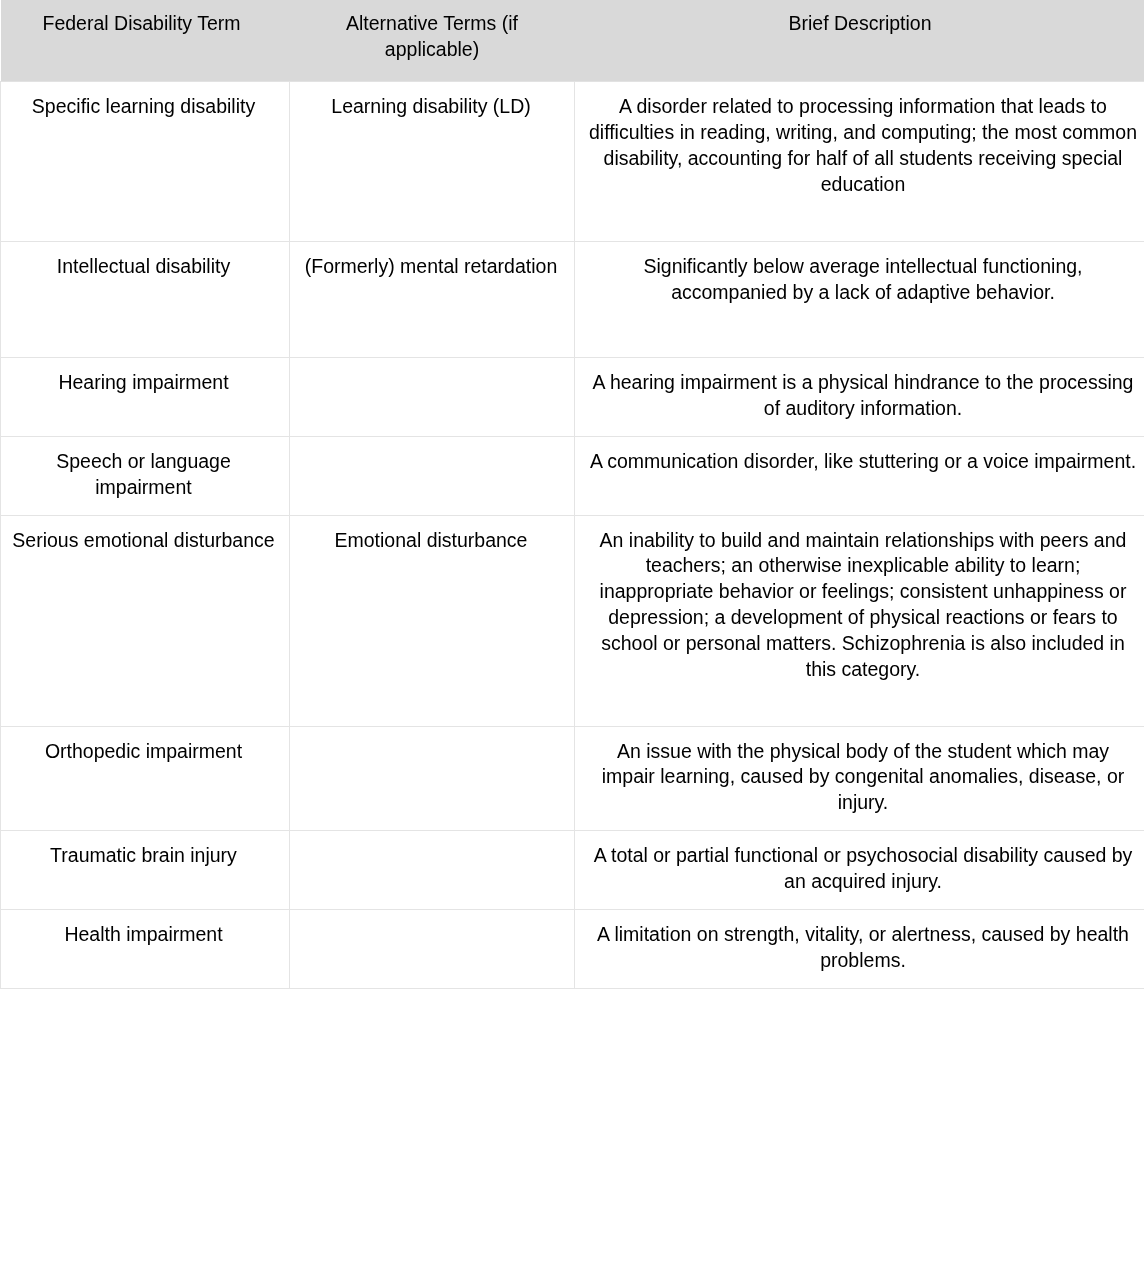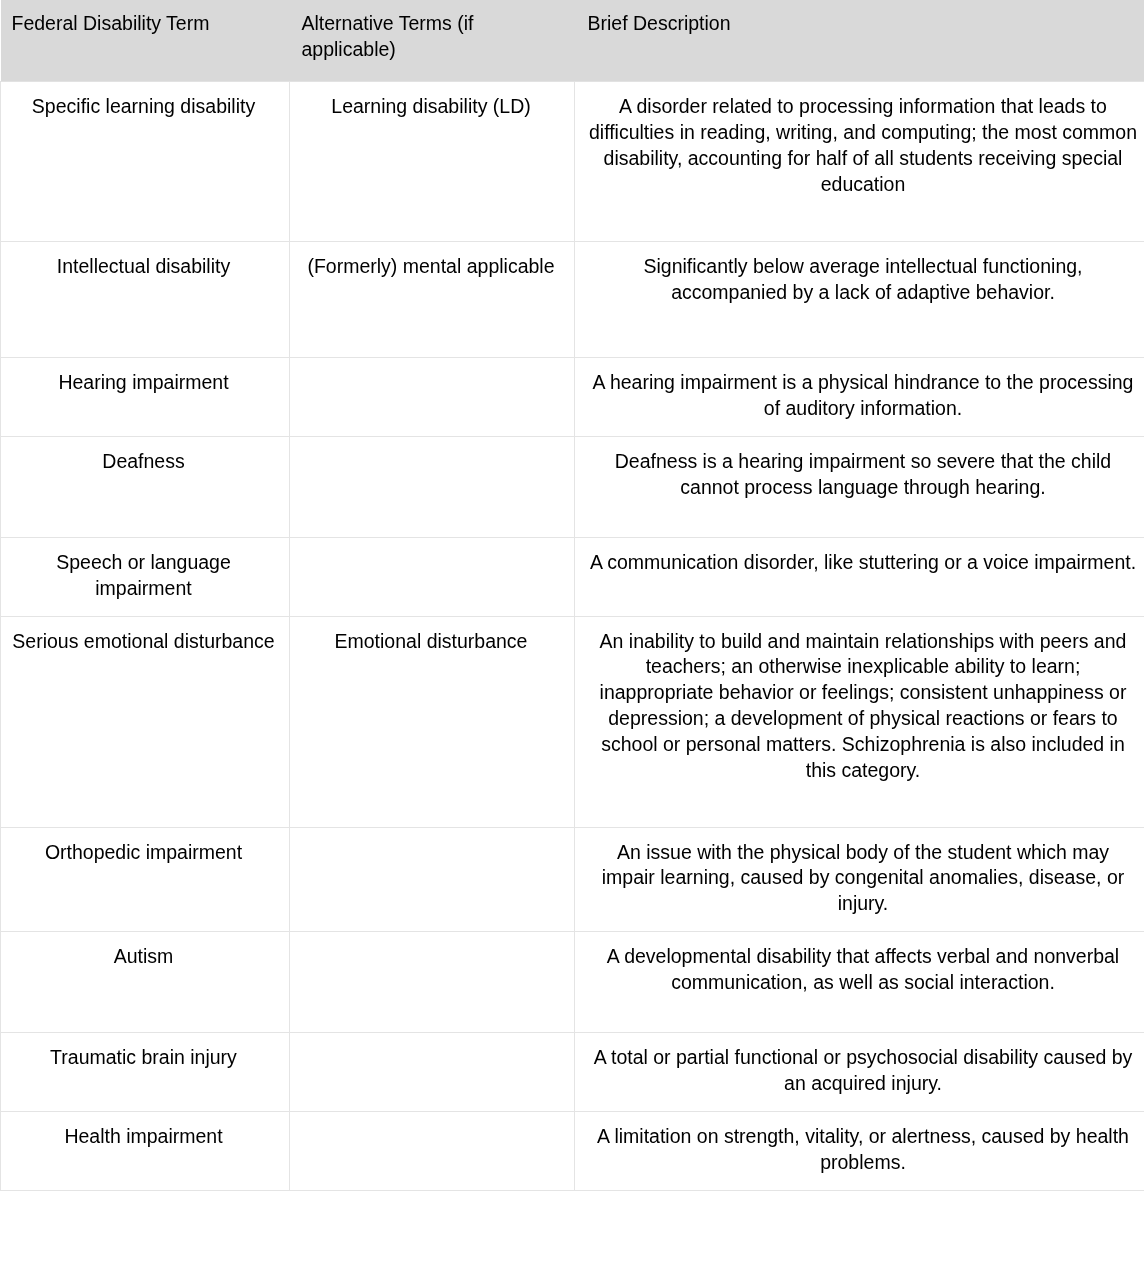--- a/index.html
+++ b/index.html
@@ -22,21 +22,21 @@
     line-height: 1.33;
   }
   #disability-table col.c1 { width: 289px; }
   #disability-table col.c2 { width: 285px; }
   #disability-table col.c3 { width: 570px; }
 
   #disability-table thead th {
     background: #d9d9d9;
     border: none;
     border-bottom: 1px solid #e2e2e2;
-    text-align: left;
+    text-align: center;
     font-weight: normal;
     vertical-align: top;
     padding: 11px 12px 18px 11px;
     height: 52px;
     box-sizing: border-box;
   }
   #disability-table thead th.hdr-term   { padding-right: 18px; }
   #disability-table thead th.hdr-alt    { padding-left: 12px; }
   #disability-table thead th.hdr-desc   { padding-left: 13px; }
 
@@ -98,46 +98,35 @@
         </td>
       <td class="col-desc">
           <span class="cell-text">A disorder related to processing information that leads to difficulties in reading, writing, and computing; the most common disability, accounting for half of all students receiving special education</span>
         </td>
     </tr>
     <tr class="r-intellectual">
       <td class="col-term">
           <span class="cell-text">Intellectual disability</span>
         </td>
       <td class="col-alt">
-          <span class="cell-text">(Formerly) mental applicable</span>
+          <span class="cell-text">(Formerly) mental retardation</span>
         </td>
       <td class="col-desc">
           <span class="cell-text">Significantly below average intellectual functioning, accompanied by a lack of adaptive behavior.</span>
         </td>
     </tr>
     <tr class="r-hearing">
       <td class="col-term">
           <span class="cell-text">Hearing impairment</span>
         </td>
       <td class="col-alt">
           <span class="cell-text"></span>
         </td>
       <td class="col-desc">
           <span class="cell-text">A hearing impairment is a physical hindrance to the processing of auditory information.</span>
-        </td>
-    </tr>
-    <tr class="r-deafness">
-      <td class="col-term">
-          <span class="cell-text">Deafness</span>
-        </td>
-      <td class="col-alt">
-          <span class="cell-text"></span>
-        </td>
-      <td class="col-desc">
-          <span class="cell-text">Deafness is a hearing impairment so severe that the child cannot process language through hearing.</span>
         </td>
     </tr>
     <tr class="r-speech">
       <td class="col-term">
           <span class="cell-text">Speech or language impairment</span>
         </td>
       <td class="col-alt">
           <span class="cell-text"></span>
         </td>
       <td class="col-desc">
@@ -159,31 +148,20 @@
       <td class="col-term">
           <span class="cell-text">Orthopedic impairment</span>
         </td>
       <td class="col-alt">
           <span class="cell-text"></span>
         </td>
       <td class="col-desc">
           <span class="cell-text">An issue with the physical body of the student which may impair learning, caused by congenital anomalies, disease, or injury.</span>
         </td>
     </tr>
-    <tr class="r-autism">
-      <td class="col-term">
-          <span class="cell-text">Autism</span>
-        </td>
-      <td class="col-alt">
-          <span class="cell-text"></span>
-        </td>
-      <td class="col-desc">
-          <span class="cell-text">A developmental disability that affects verbal and nonverbal communication, as well as social interaction.</span>
-        </td>
-    </tr>
     <tr class="r-tbi">
       <td class="col-term">
           <span class="cell-text">Traumatic brain injury</span>
         </td>
       <td class="col-alt">
           <span class="cell-text"></span>
         </td>
       <td class="col-desc">
           <span class="cell-text">A total or partial functional or psychosocial disability caused by an acquired injury.</span>
         </td>

